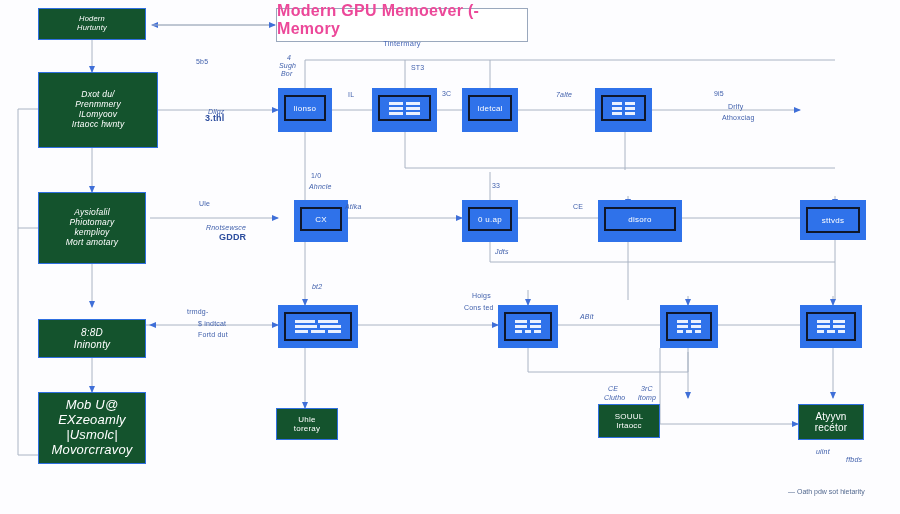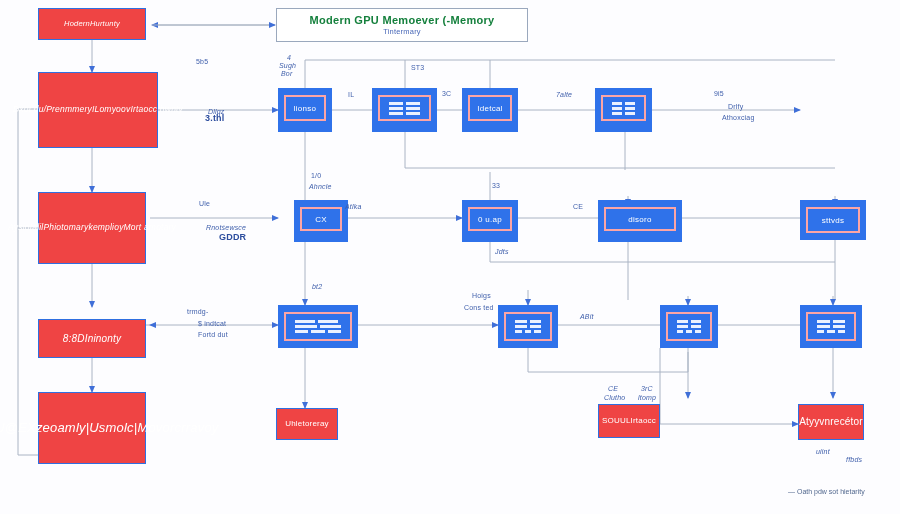--- a/index.html
+++ b/index.html
@@ -17,25 +17,25 @@
   }
   svg#wires{
     position:absolute;left:0;top:0;
     width:900px;height:514px;
     pointer-events:none;
   }
 
   
   .lblock{
     position:absolute;
-    background:#ef4444;
+    background:#14532d;
     border:1px solid #2f6fe0;
     color:#ffffff;
     display:flex;
-    flex-direction:row;
+    flex-direction:column;
     align-items:center;
     justify-content:center;
     text-align:center;
     line-height:1.15;
     box-sizing:border-box;
     font-style:italic;
     letter-spacing:.2px;
   }
   .lblock .ln{display:block;white-space:nowrap;}
 
@@ -44,37 +44,37 @@
     position:absolute;
     background:#ffffff;
     border:1px solid #9aa8bd;
     display:flex;
     flex-direction:column;
     align-items:center;
     justify-content:center;
     box-sizing:border-box;
   }
   .titlebar .t1{
-    color:#15803d;font-weight:bold;font-size:11px;letter-spacing:.3px;
+    color:#ec4899;font-weight:bold;font-size:16px;letter-spacing:.3px;
   }
   .titlebar .t2{
     color:#4a69b8;font-size:7.5px;margin-top:1px;letter-spacing:.2px;
   }
 
   
   .node{
     position:absolute;
     background:#2f72ea;
     box-sizing:border-box;
     display:flex;
     align-items:center;
     justify-content:center;
   }
   .node .inner{
-    border:2px solid #fca5a5;
+    border:2px solid #0f172a;
     width:calc(100% - 12px);
     height:calc(100% - 14px);
     display:flex;align-items:center;justify-content:center;
     box-sizing:border-box;
     color:#ffffff;
     font-size:8px;
     letter-spacing:.3px;
     white-space:nowrap;
     overflow:hidden;
   }

